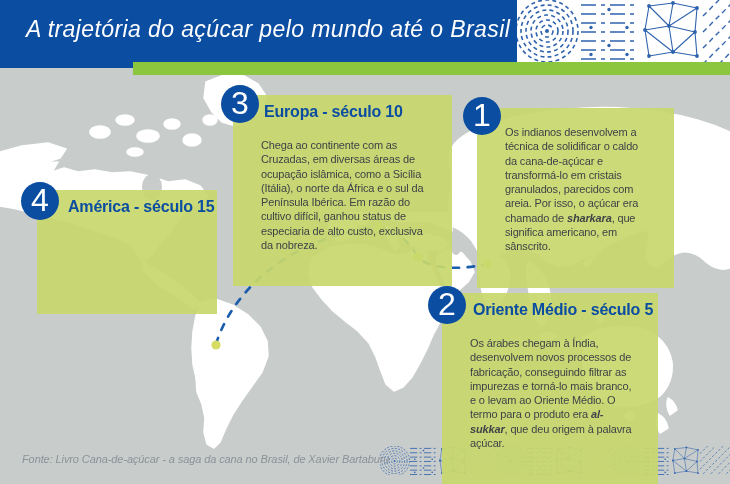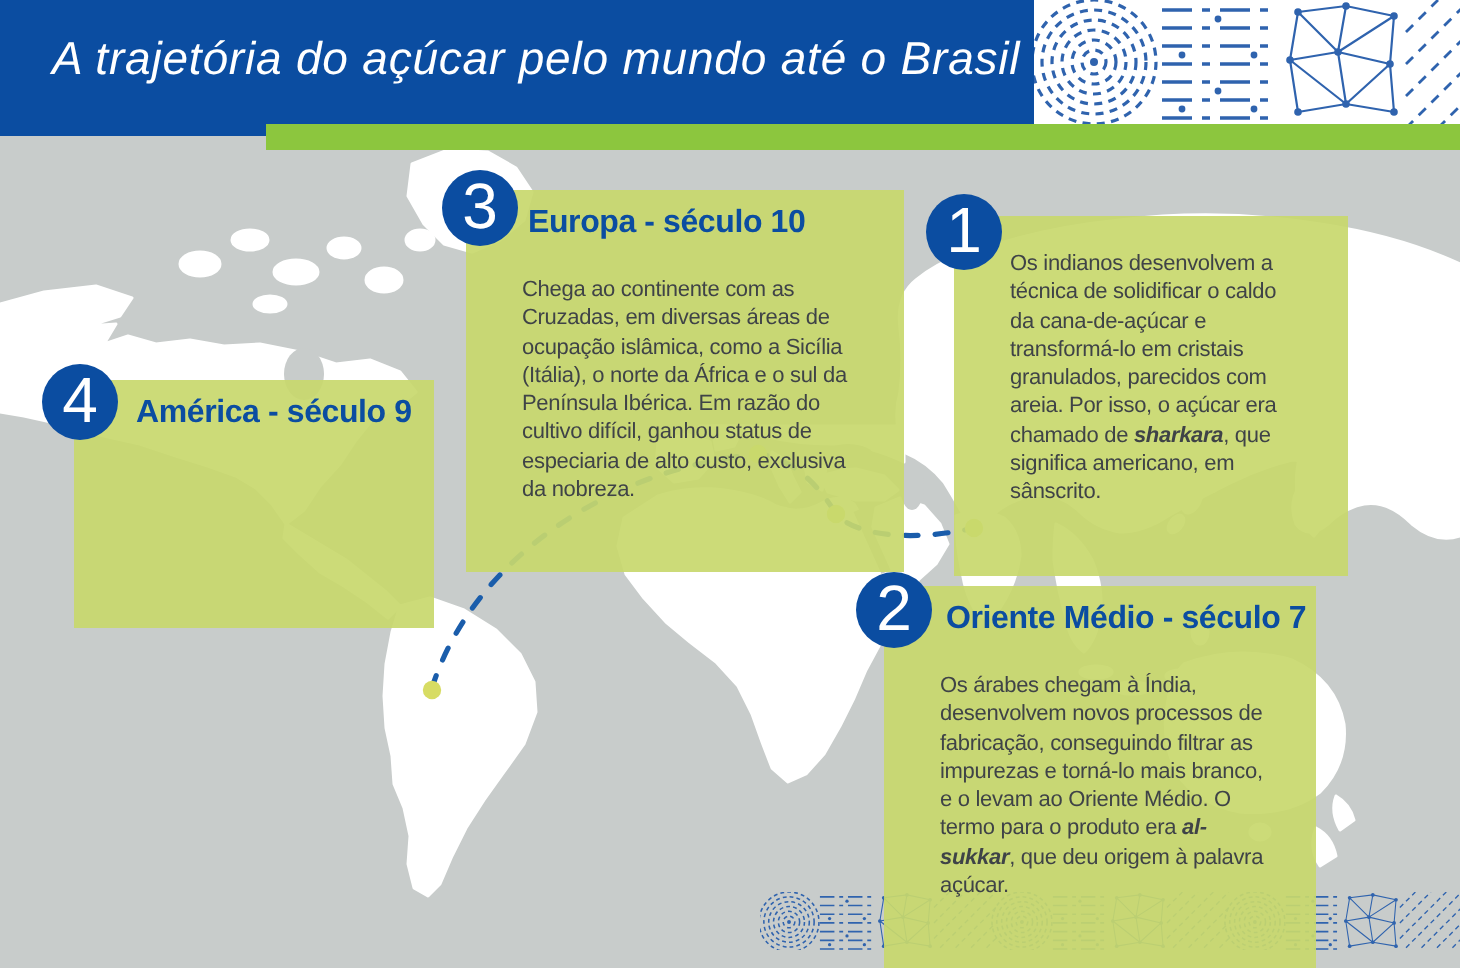--- a/index.html
+++ b/index.html
@@ -116,37 +116,37 @@
     <div class="num-circle" style="left:-14px;top:-11px;">
       <span>1</span>
     </div>
     <p class="callout-body"><span>Os indianos desenvolvem a técnica de solidificar o caldo da cana-de-açúcar e transformá-lo em cristais granulados, parecidos com areia. Por isso, o açúcar era chamado de </span><i>sharkara</i><span>, que significa americano, em sânscrito.</span></p>
   </div>
 
   <div class="callout" style="left:442px;top:293px;width:216px;min-height:117px;">
     <div class="num-circle" style="left:-14px;top:-7px;">
       <span>2</span>
     </div>
-    <h2 class="callout-title">Oriente Médio - século 7</h2>
+    <h2 class="callout-title">Oriente Médio - século 5</h2>
     <p class="callout-body"><span>Os árabes chegam à Índia, desenvolvem novos processos de fabricação, conseguindo filtrar as impurezas e torná-lo mais branco, e o levam ao Oriente Médio. O termo para o produto era </span><i>al-sukkar</i><span>, que deu origem à palavra açúcar.</span></p>
   </div>
 
   <div class="callout" style="left:233px;top:95px;width:219px;min-height:116px;">
     <div class="num-circle" style="left:-12px;top:-10px;">
       <span>3</span>
     </div>
     <h2 class="callout-title">Europa - século 10</h2>
     <p class="callout-body"><span>Chega ao continente com as Cruzadas, em diversas áreas de ocupação islâmica, como a Sicília (Itália), o norte da África e o sul da Península Ibérica. Em razão do cultivo difícil, ganhou status de especiaria de alto custo, exclusiva da nobreza.</span></p>
   </div>
 
   <div class="callout" style="left:37px;top:190px;width:180px;min-height:124px;">
     <div class="num-circle" style="left:-16px;top:-8px;">
       <span>4</span>
     </div>
-    <h2 class="callout-title">América - século 9</h2>
+    <h2 class="callout-title">América - século 15</h2>
   </div>
 
   <div class="header">
     <h1 class="header-title">A trajetória do açúcar pelo mundo até o Brasil</h1>
   </div>
 
   <svg class="header-pattern" viewBox="0 0 213 62">
     <defs>
       <g id="tile-circles">
         <circle cx="30" cy="31" r="2" fill="#2f63ae"></circle>
@@ -210,20 +210,21 @@
     <use href="#tile-circles" x="0" y="0"></use>
     <use href="#tile-lines" x="62" y="0"></use>
     <use href="#tile-mesh" x="124" y="0"></use>
     <g clip-path="none">
         <use href="#tile-diag" x="186" y="0"></use>
       </g>
   </svg>
 
   <div class="accent-stripe"></div>
 
+  <p class="footer-source">Fonte: Livro Cana-de-açúcar - a saga da cana no Brasil, de Xavier Bartaburu</p>
 
   <svg class="footer-pattern" viewBox="0 0 350 29">
     <g transform="scale(0.4833)">
       <use href="#tile-circles" x="0" y="0"></use>
         <use href="#tile-lines" x="60" y="0"></use>
       <use href="#tile-mesh" x="120" y="0"></use>
         <use href="#tile-diag" x="180" y="0"></use>
       <use href="#tile-circles" x="241" y="0"></use>
         <use href="#tile-lines" x="301" y="0"></use>
       <use href="#tile-mesh" x="361" y="0"></use>

